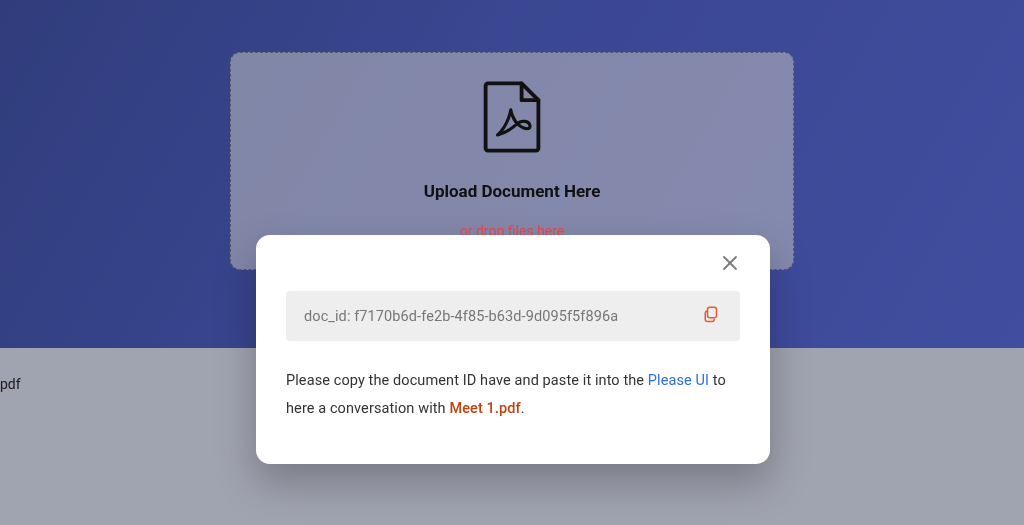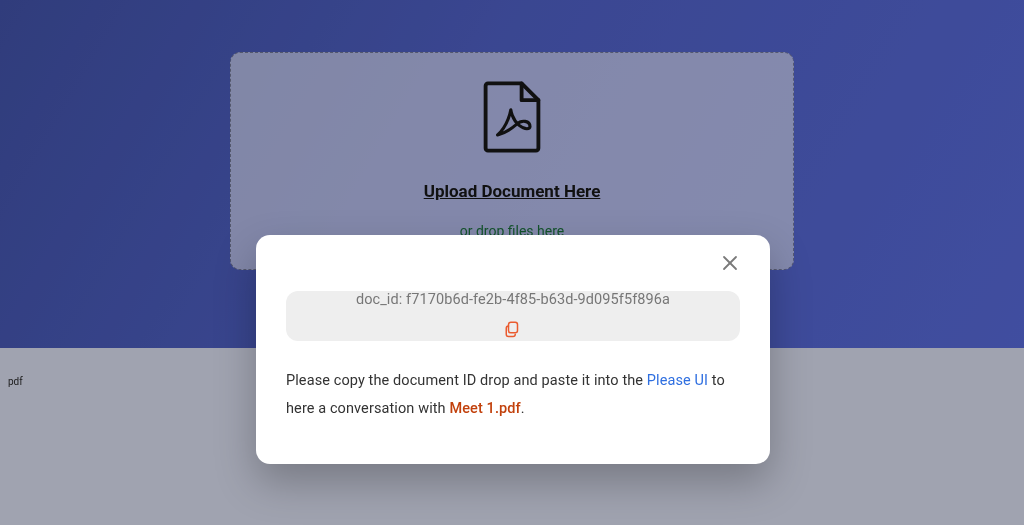--- a/index.html
+++ b/index.html
@@ -30,34 +30,32 @@
     flex-direction: column;
     align-items: center;
     padding-top: 28px;
   }
   .upload-card .pdf-icon { width: 64px; height: 72px; }
   .upload-title {
     margin-top: 24px;
     font-weight: 700;
     font-size: 17px;
     color: #111;
-    text-decoration: underline;
   }
   .upload-sub {
     margin-top: 22px;
     font-size: 14px;
-    color: #14532d;
+    color: #ef4444;
   }
   .left-filename {
     position: absolute;
     left: 0;
     top: 376px;
-    font-size: 10px;
+    font-size: 14px;
     color: #1a1a1a;
-    margin-left: 8px;
   }
   .modal {
     position: absolute;
     left: 256px;
     top: 235px;
     width: 514px;
     background: #fff;
     border-radius: 14px;
     box-shadow: 0 18px 40px rgba(0,0,0,0.25);
     padding: 20px 30px 42px 30px;
@@ -69,27 +67,26 @@
     margin-bottom: 12px;
   }
   .close-btn {
     width: 20px; height: 20px;
     color: #7a7a7a;
     cursor: pointer;
     display: flex; align-items: center; justify-content: center;
   }
   .docid-box {
     background: #eeeeee;
-    border-radius: 12px;
+    border-radius: 4px;
     height: 50px;
     display: flex;
     align-items: center;
     padding: 0 18px;
     justify-content: space-between;
-    flex-direction: column;
   }
   .docid-text {
     color: #777;
     font-size: 14.5px;
     letter-spacing: 0.1px;
   }
   .copy-btn {
     width: 20px; height: 20px;
     color: #ea5b2f;
     cursor: pointer;
@@ -150,15 +147,15 @@
       <span>
         <svg width="18" height="18" viewBox="0 0 24 24" fill="none" stroke="#ea5b2f" stroke-width="2" stroke-linecap="round" stroke-linejoin="round">
           <path d="M15 3 H9 a3 3 0 0 0 -3 3 v8 a3 3 0 0 0 3 3 h6 a3 3 0 0 0 3 -3 V6 a3 3 0 0 0 -3 -3 z"></path>
           <path d="M6 8 a3 3 0 0 0 -3 3 v8 a3 3 0 0 0 3 3 h6 a3 3 0 0 0 3 -3"></path>
         </svg>
       </span>
     </div>
   </div>
 
   <div class="instruction">
-    <span>Please copy the document ID drop and paste it into the </span><a href="#">Please UI</a><span> to here a conversation with </span><span class="filename-strong">Meet 1.pdf</span><span>.</span>
+    <span>Please copy the document ID have and paste it into the </span><a href="#">Please UI</a><span> to here a conversation with </span><span class="filename-strong">Meet 1.pdf</span><span>.</span>
   </div>
 </div>
 
 </body></html>

